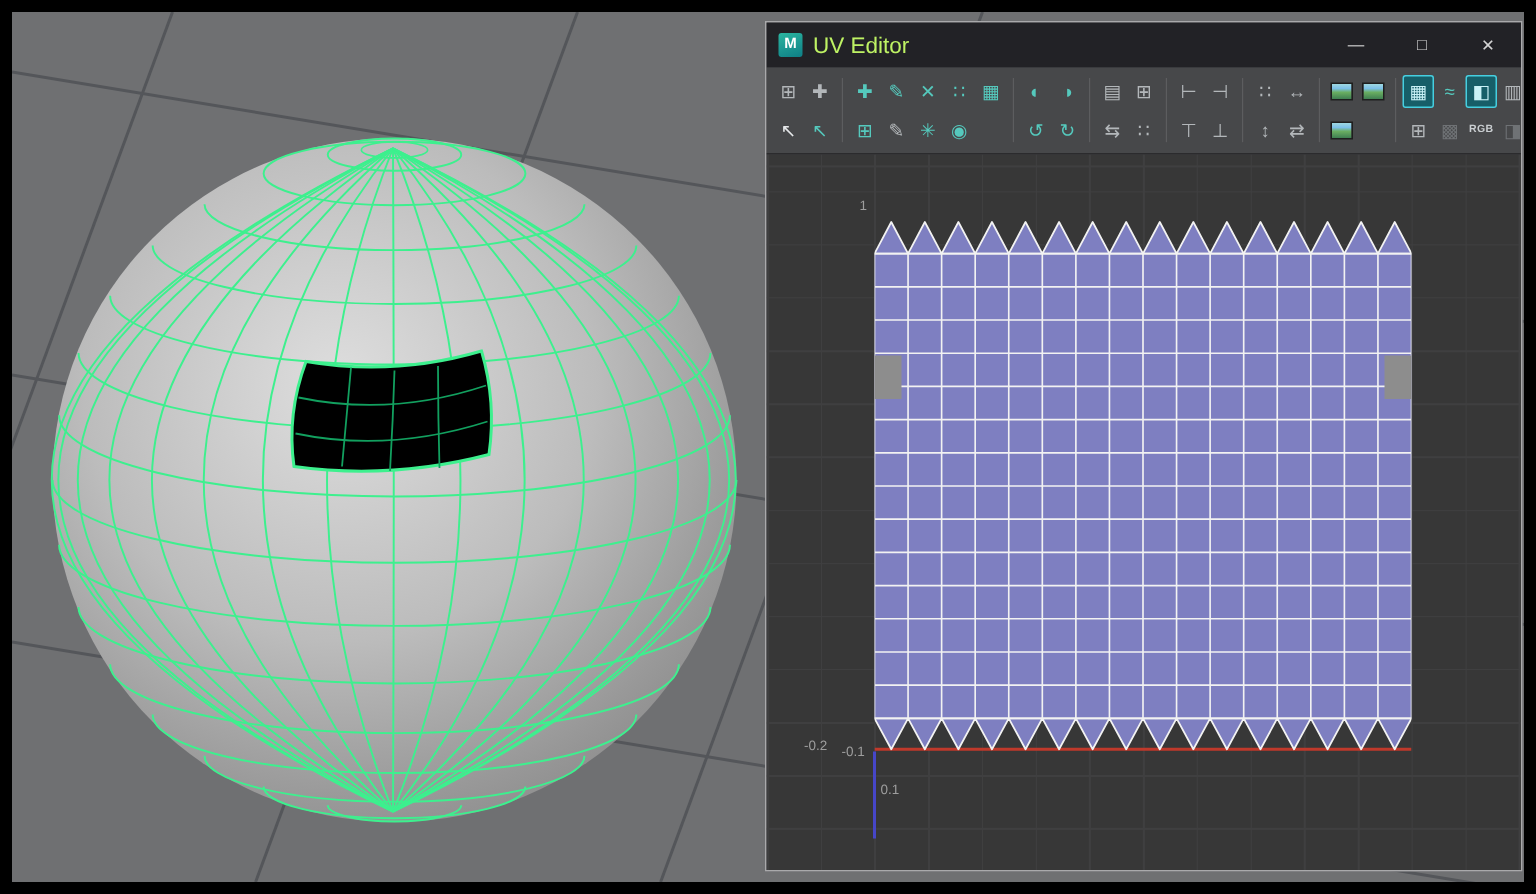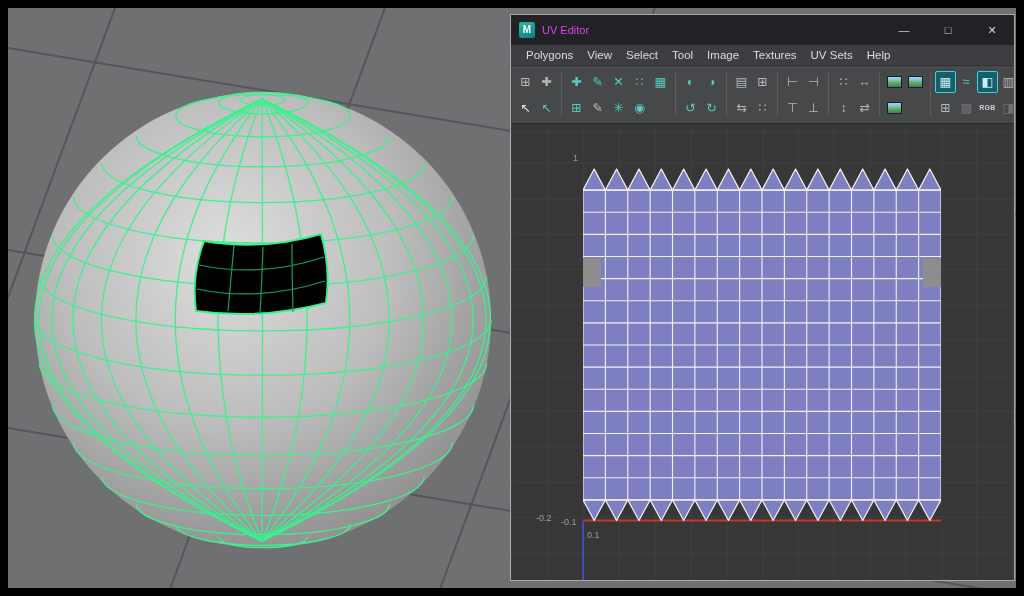--- a/index.html
+++ b/index.html
@@ -11,21 +11,21 @@
   .viewport svg { display:block; width:100%; height:100%; }
 
   
   .uv-window { position:absolute; left:510px; top:14px; width:505px; height:567px;
                background:#3a3a3e; border:1px solid #a9a9ab; display:flex; flex-direction:column; overflow:hidden; }
 
   .titlebar { height:30px; background:#222226; display:flex; align-items:center; flex:0 0 auto; }
   .app-icon { width:16px; height:16px; margin:0 7px 0 8px; border-radius:2px;
               background:linear-gradient(160deg,#2bb5a0 0%,#0e7f86 100%);
               color:#fff; font-size:10px; font-weight:bold; text-align:center; line-height:16px; }
-  .titlebar-title { color:#d946ef; font-size:11px; }
+  .titlebar-title { color:#bef264; font-size:15px; }
   .titlebar-spacer { flex:1; }
   .win-btn { width:44px; height:30px; color:#d4d4d4; font-size:11px; display:flex;
              align-items:center; justify-content:center; cursor:default; }
 
   .menubar { height:21px; background:#3d3e42; display:flex; align-items:center; padding-left:8px;
              border-bottom:1px solid #303134; flex:0 0 auto; }
   .menu-item { color:#dcdcdc; font-size:11.5px; padding:0 7px; cursor:default; }
 
   .toolbar { height:58px; background:#47484a; border-bottom:1px solid #2b2b2d; display:flex;
              align-items:stretch; padding:2px 3px; overflow:hidden; flex:0 0 auto; }
@@ -126,30 +126,20 @@
 
     <div class="titlebar">
       <div class="app-icon">M</div>
       <span class="titlebar-title">UV Editor</span>
       <div class="titlebar-spacer"></div>
       <div class="win-btn">—</div>
       <div class="win-btn">□</div>
       <div class="win-btn">✕</div>
     </div>
 
-    <div class="menubar">
-        <span class="menu-item">Polygons</span>
-        <span class="menu-item">View</span>
-        <span class="menu-item">Select</span>
-        <span class="menu-item">Tool</span>
-        <span class="menu-item">Image</span>
-        <span class="menu-item">Textures</span>
-        <span class="menu-item">UV Sets</span>
-        <span class="menu-item">Help</span>
-      </div>
 
     <div class="toolbar">
         <div class="tb-group">
           <div class="tb-row">
             <div class="tb-icon gray">⊞</div>
             <div class="tb-icon gray">✚</div>
           </div>
           <div class="tb-row">
             <div class="tb-icon light">↖</div>
             <div class="tb-icon teal">↖</div>
@@ -256,17 +246,17 @@
           <path d="M 0 22.1 L 11.1875 1 L 22.375 22.1 Z M 22.375 22.1 L 33.5625 1 L 44.75 22.1 Z M 44.75 22.1 L 55.9375 1 L 67.125 22.1 Z M 67.125 22.1 L 78.3125 1 L 89.5 22.1 Z M 89.5 22.1 L 100.6875 1 L 111.875 22.1 Z M 111.875 22.1 L 123.0625 1 L 134.25 22.1 Z M 134.25 22.1 L 145.4375 1 L 156.625 22.1 Z M 156.625 22.1 L 167.8125 1 L 179 22.1 Z M 179 22.1 L 190.1875 1 L 201.375 22.1 Z M 201.375 22.1 L 212.5625 1 L 223.75 22.1 Z M 223.75 22.1 L 234.9375 1 L 246.125 22.1 Z M 246.125 22.1 L 257.3125 1 L 268.5 22.1 Z M 268.5 22.1 L 279.6875 1 L 290.875 22.1 Z M 290.875 22.1 L 302.0625 1 L 313.25 22.1 Z M 313.25 22.1 L 324.4375 1 L 335.625 22.1 Z M 335.625 22.1 L 346.8125 1 L 358 22.1 Z " fill="#7e7fc1" stroke="#f2f2f2" stroke-width="1.2" stroke-linejoin="round"></path>
           <path d="M 0 331.9 L 11.1875 352.5 L 22.375 331.9 Z M 22.375 331.9 L 33.5625 352.5 L 44.75 331.9 Z M 44.75 331.9 L 55.9375 352.5 L 67.125 331.9 Z M 67.125 331.9 L 78.3125 352.5 L 89.5 331.9 Z M 89.5 331.9 L 100.6875 352.5 L 111.875 331.9 Z M 111.875 331.9 L 123.0625 352.5 L 134.25 331.9 Z M 134.25 331.9 L 145.4375 352.5 L 156.625 331.9 Z M 156.625 331.9 L 167.8125 352.5 L 179 331.9 Z M 179 331.9 L 190.1875 352.5 L 201.375 331.9 Z M 201.375 331.9 L 212.5625 352.5 L 223.75 331.9 Z M 223.75 331.9 L 234.9375 352.5 L 246.125 331.9 Z M 246.125 331.9 L 257.3125 352.5 L 268.5 331.9 Z M 268.5 331.9 L 279.6875 352.5 L 290.875 331.9 Z M 290.875 331.9 L 302.0625 352.5 L 313.25 331.9 Z M 313.25 331.9 L 324.4375 352.5 L 335.625 331.9 Z M 335.625 331.9 L 346.8125 352.5 L 358 331.9 Z " fill="#7e7fc1" stroke="#f2f2f2" stroke-width="1.2" stroke-linejoin="round"></path>
           <path d="M 0 22.1 L 0 331.9 M 22.375 22.1 L 22.375 331.9 M 44.75 22.1 L 44.75 331.9 M 67.125 22.1 L 67.125 331.9 M 89.5 22.1 L 89.5 331.9 M 111.875 22.1 L 111.875 331.9 M 134.25 22.1 L 134.25 331.9 M 156.625 22.1 L 156.625 331.9 M 179 22.1 L 179 331.9 M 201.375 22.1 L 201.375 331.9 M 223.75 22.1 L 223.75 331.9 M 246.125 22.1 L 246.125 331.9 M 268.5 22.1 L 268.5 331.9 M 290.875 22.1 L 290.875 331.9 M 313.25 22.1 L 313.25 331.9 M 335.625 22.1 L 335.625 331.9 M 358 22.1 L 358 331.9 M 0 22.1 L 358 22.1 M 0 44.22857142857143 L 358 44.22857142857143 M 0 66.35714285714286 L 358 66.35714285714286 M 0 88.48571428571427 L 358 88.48571428571427 M 0 110.6142857142857 L 358 110.6142857142857 M 0 132.74285714285713 L 358 132.74285714285713 M 0 154.87142857142854 L 358 154.87142857142854 M 0 176.99999999999997 L 358 176.99999999999997 M 0 199.1285714285714 L 358 199.1285714285714 M 0 221.25714285714284 L 358 221.25714285714284 M 0 243.38571428571427 L 358 243.38571428571427 M 0 265.5142857142857 L 358 265.5142857142857 M 0 287.6428571428571 L 358 287.6428571428571 M 0 309.77142857142854 L 358 309.77142857142854 M 0 331.9 L 358 331.9 " stroke="#f2f2f2" stroke-width="1.1" fill="none"></path>
           <rect x="0" y="90" width="18" height="29" fill="#8d8d8d"></rect>
           <rect x="340" y="90" width="18" height="29" fill="#8d8d8d"></rect>
         </svg>
       <div class="axis-v"></div>
     <span class="uv-label" style="left: 62px; top: 29px;">1</span>
         <span class="uv-label" style="left: 25px; top: 389px;">-0.2</span>
         <span class="uv-label" style="left: 50px; top: 393px;">-0.1</span>
-        <span class="uv-label" style="left: 76px; top: 406px;">0.1</span>
+        <span class="uv-label" style="left: 76px; top: 418px;">0.1</span>
       </div>
 
   </div>
 </div>
 
 </body></html>

